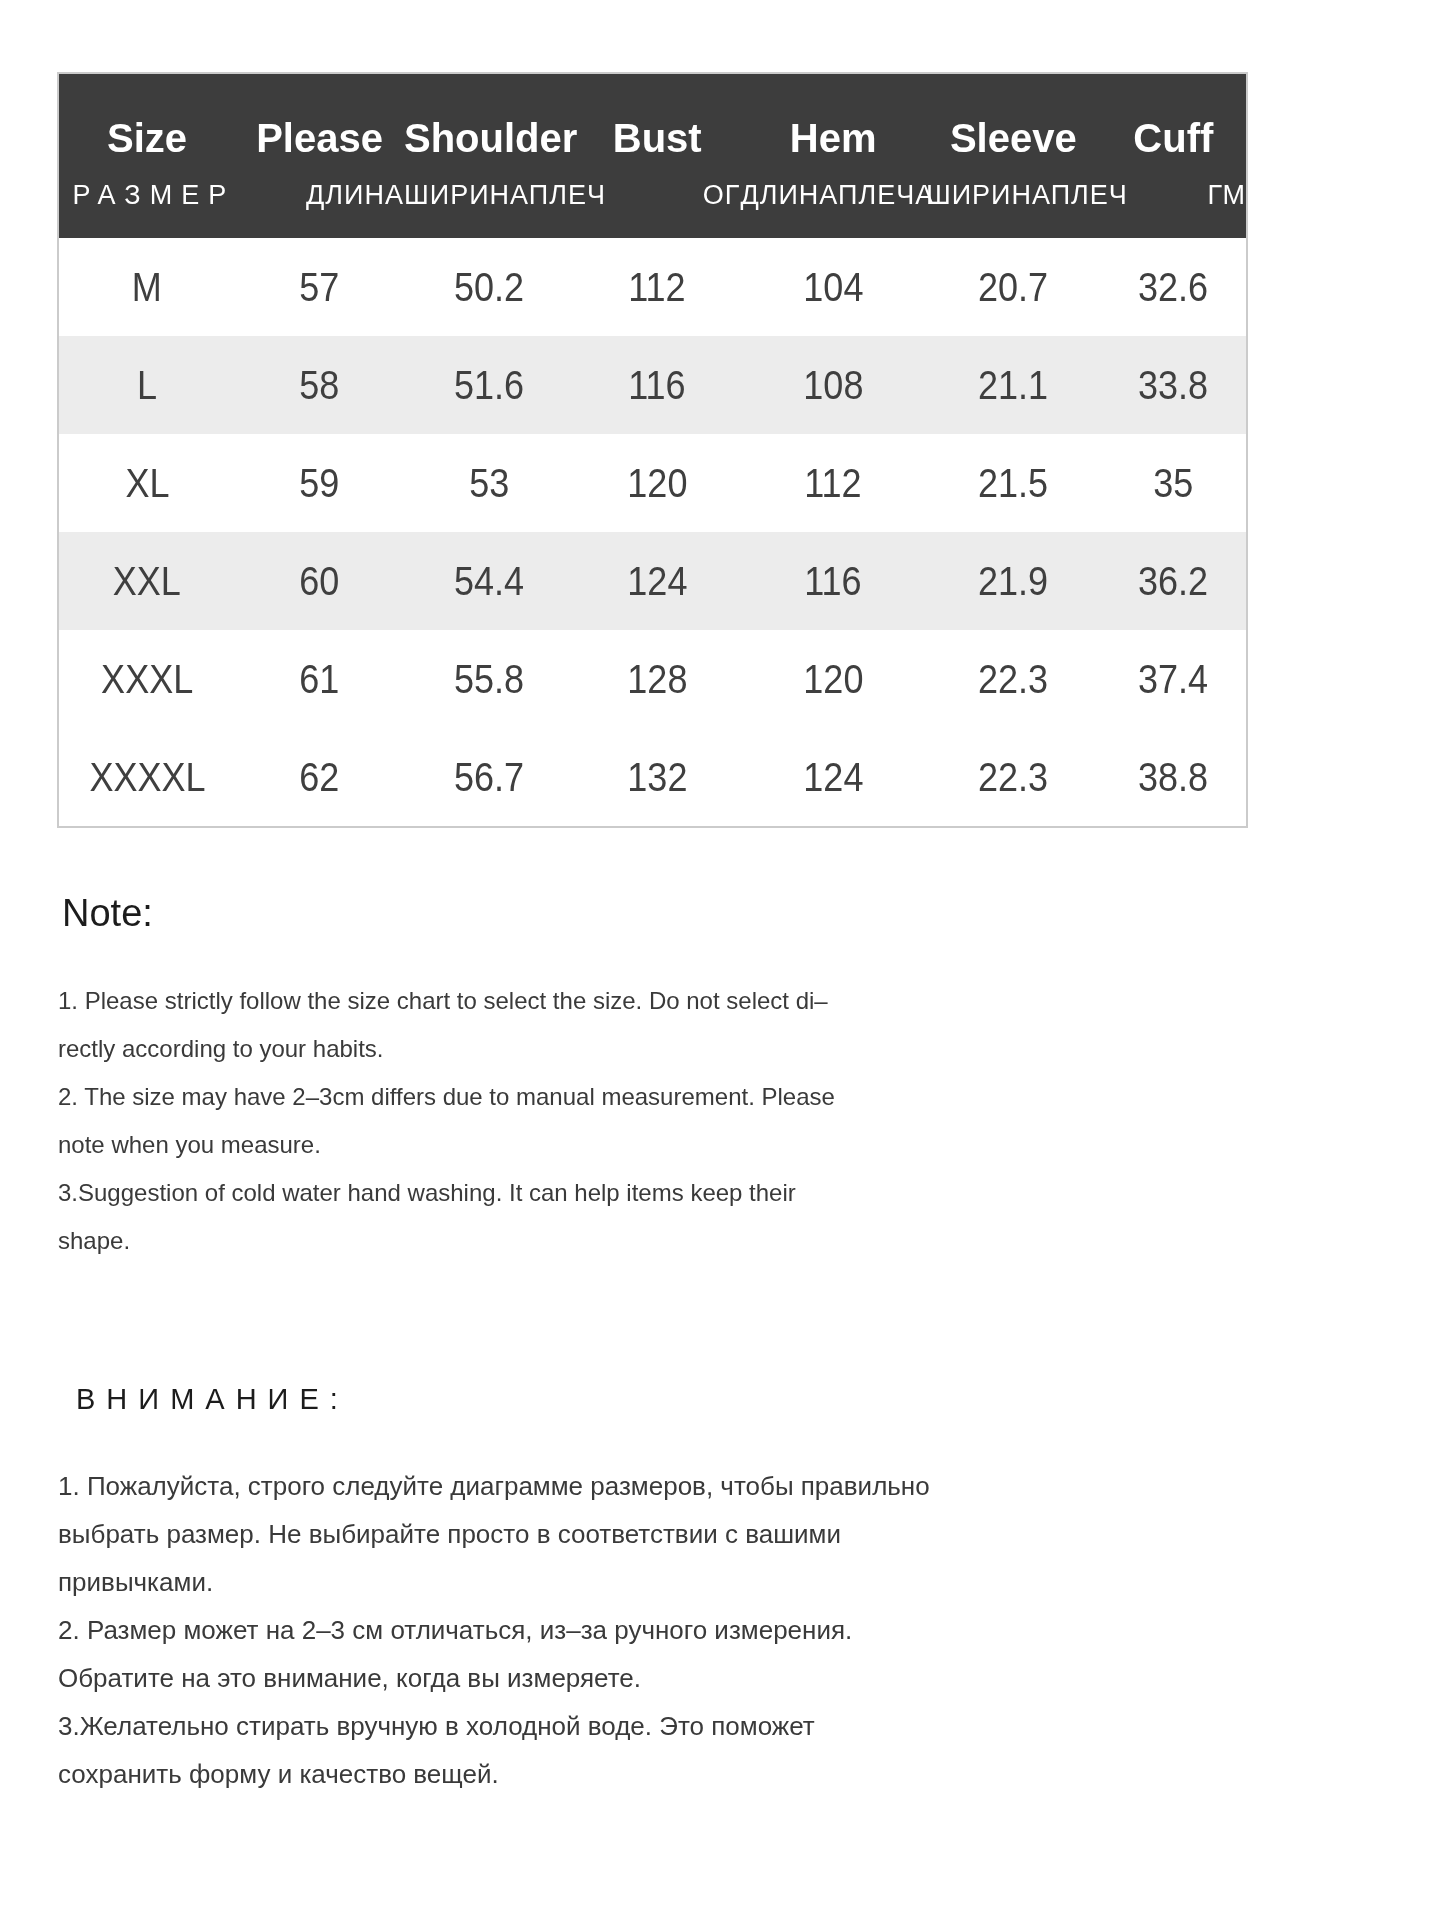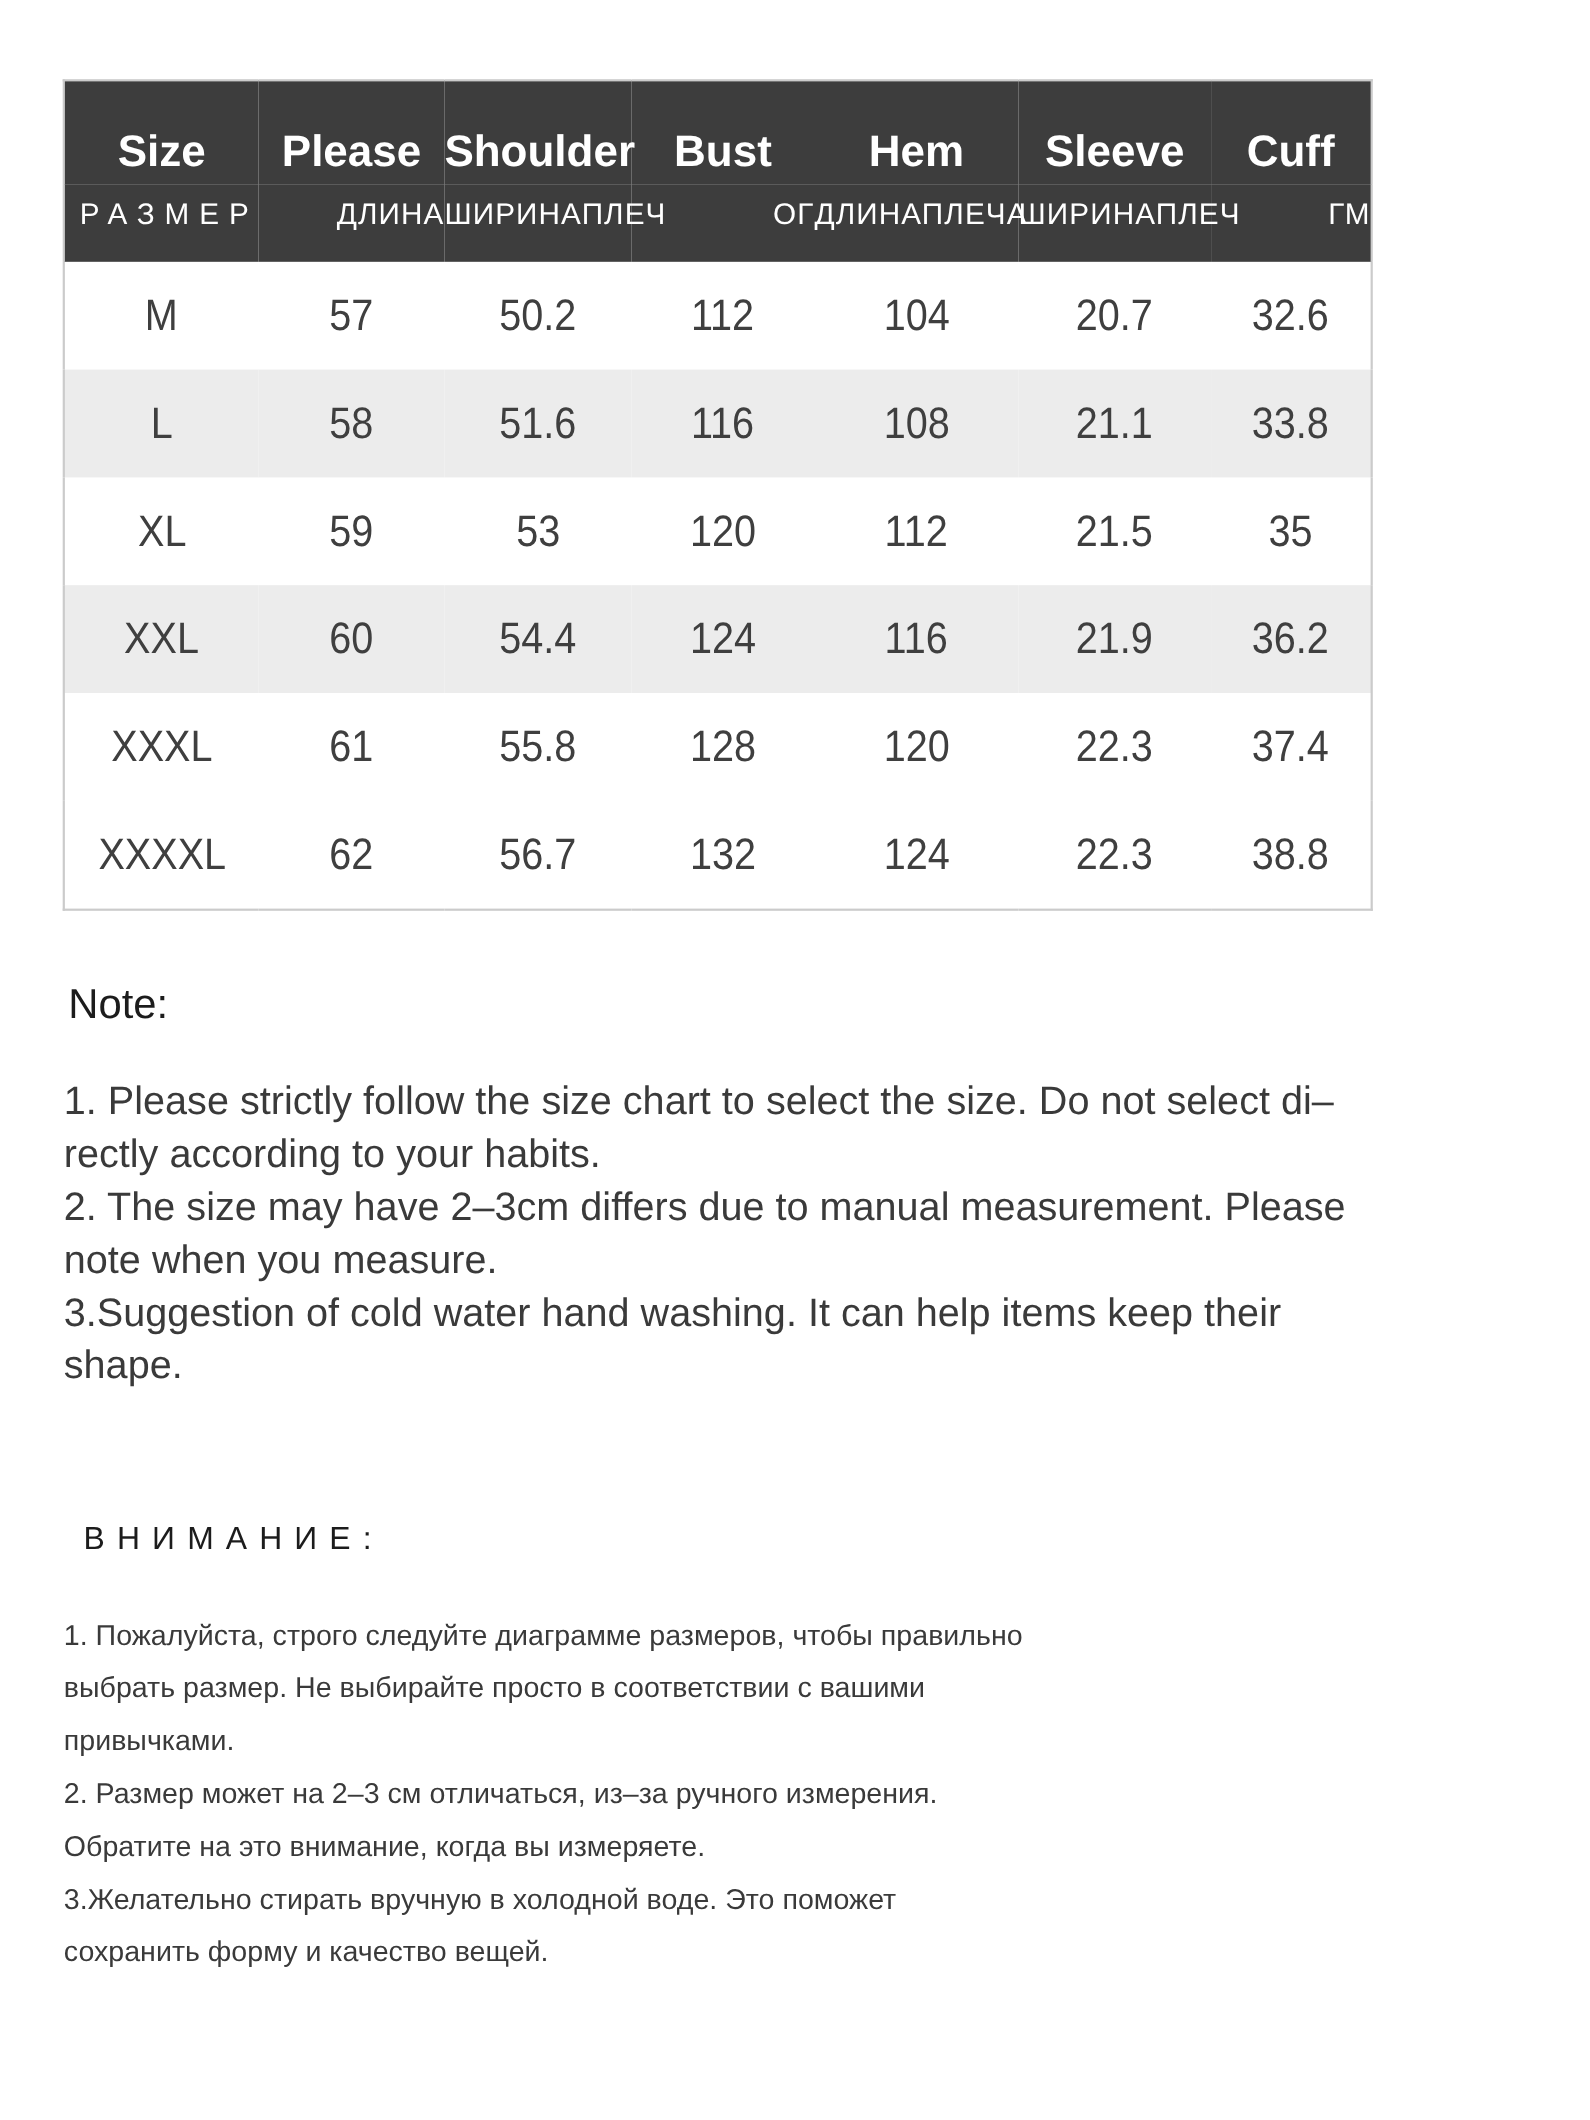--- a/index.html
+++ b/index.html
@@ -54,21 +54,21 @@
   .note-heading {
     margin:0;
     font-weight:400;
     color:#1c1c1c;
   }
   .note-heading.en { font-size:38px; padding:44px 0 0 62px;margin-top:20px; }
   .note-heading.ru { font-size:29px; padding:118px 0 0 76px; letter-spacing:11px; }
   .note-body {
     width:1348px;
     margin:42px 0 0 58px;
-    font-size:36px;
+    font-size:24px;
     line-height:48px;
     color:#3a3a3a;
     white-space:pre-line;
   }
   .note-body.ru { margin-top:46px; font-size:26px; }
 </style>
 </head>
 <body>
 
 <div class="sheet">

